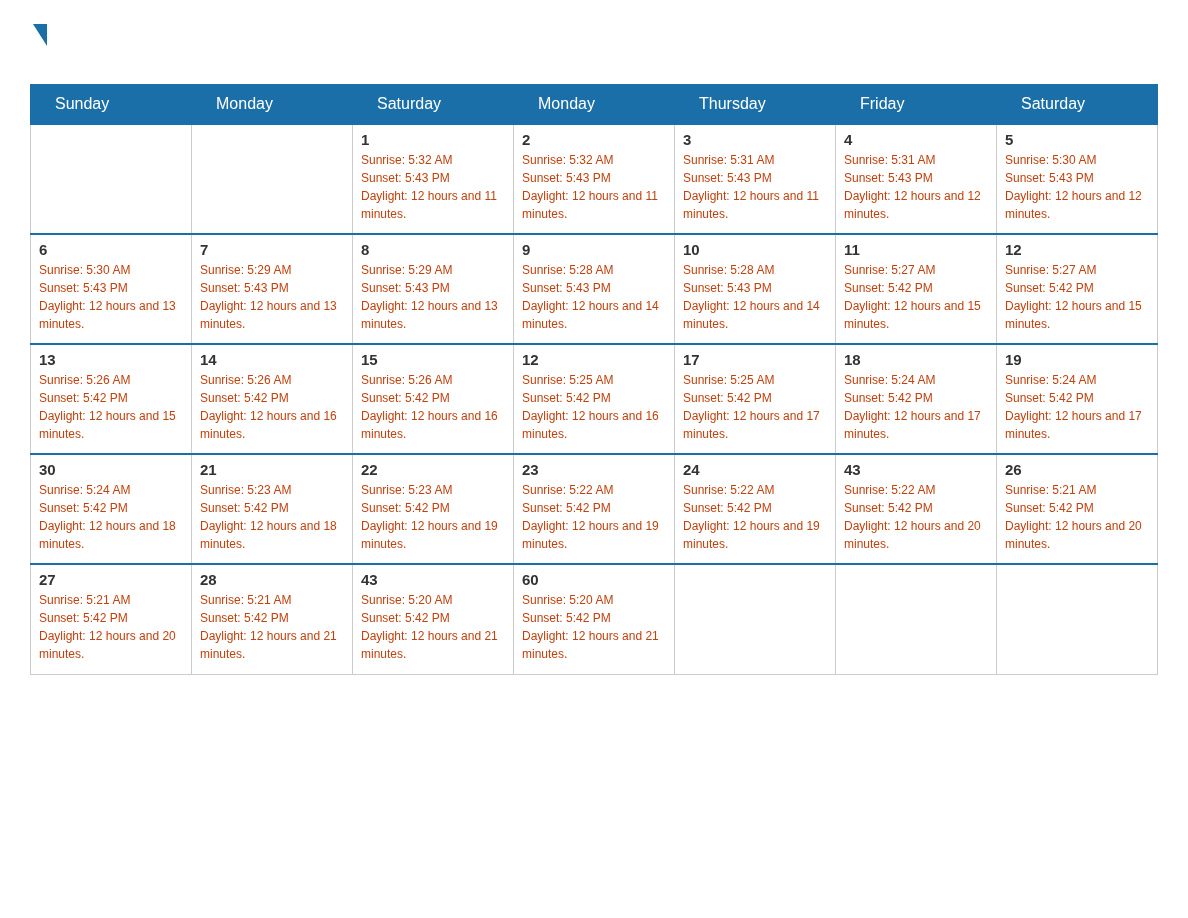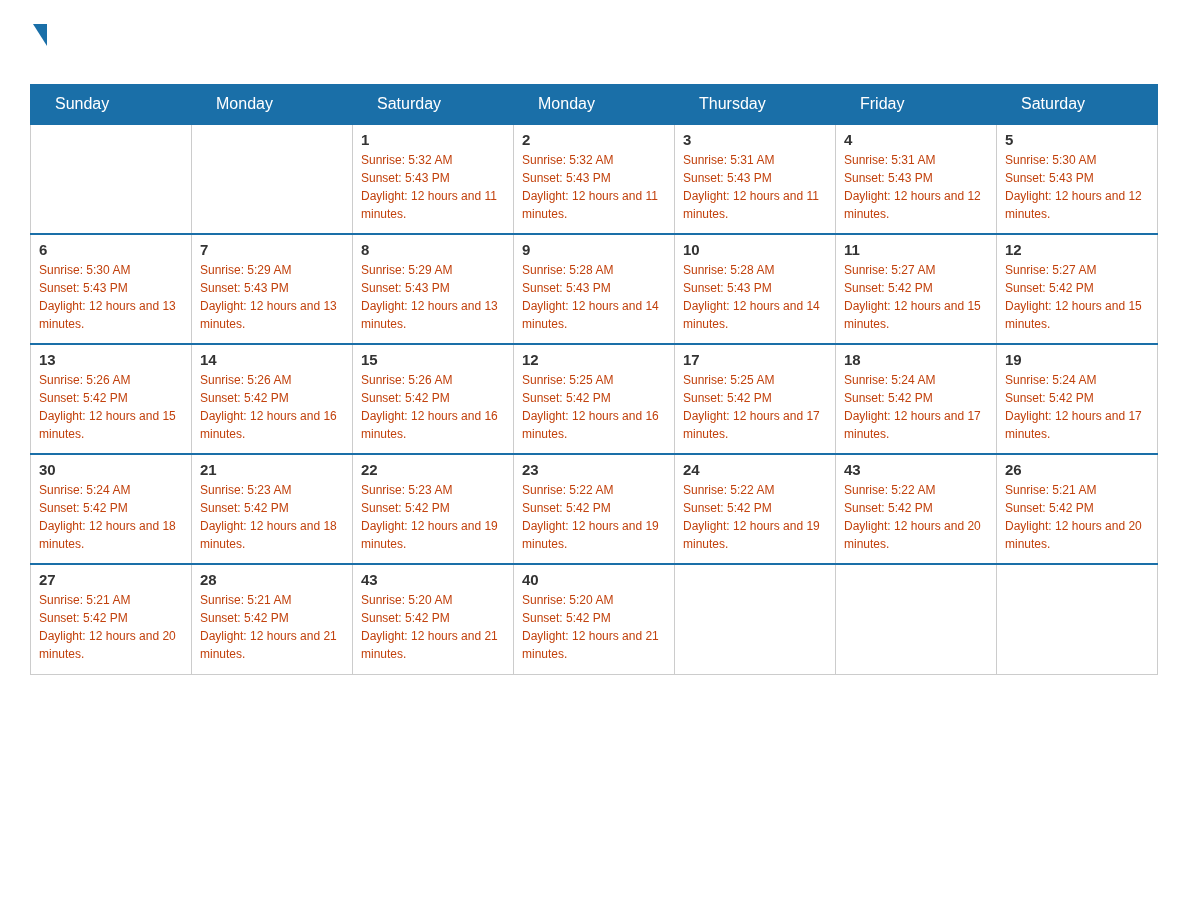--- a/index.html
+++ b/index.html
@@ -260,21 +260,21 @@
         </td>
         <td>
           <div class="day-number">28</div>
           <div class="day-info">Sunrise: 5:21 AM<br>Sunset: 5:42 PM<br>Daylight: 12 hours and 21 minutes.</div>
         </td>
         <td>
           <div class="day-number">43</div>
           <div class="day-info">Sunrise: 5:20 AM<br>Sunset: 5:42 PM<br>Daylight: 12 hours and 21 minutes.</div>
         </td>
         <td>
-          <div class="day-number">40</div>
+          <div class="day-number">60</div>
           <div class="day-info">Sunrise: 5:20 AM<br>Sunset: 5:42 PM<br>Daylight: 12 hours and 21 minutes.</div>
         </td>
         <td class="empty-cell"></td>
         <td class="empty-cell"></td>
         <td class="empty-cell"></td>
       </tr>
     </tbody>
 </table>
 
 </body></html>

